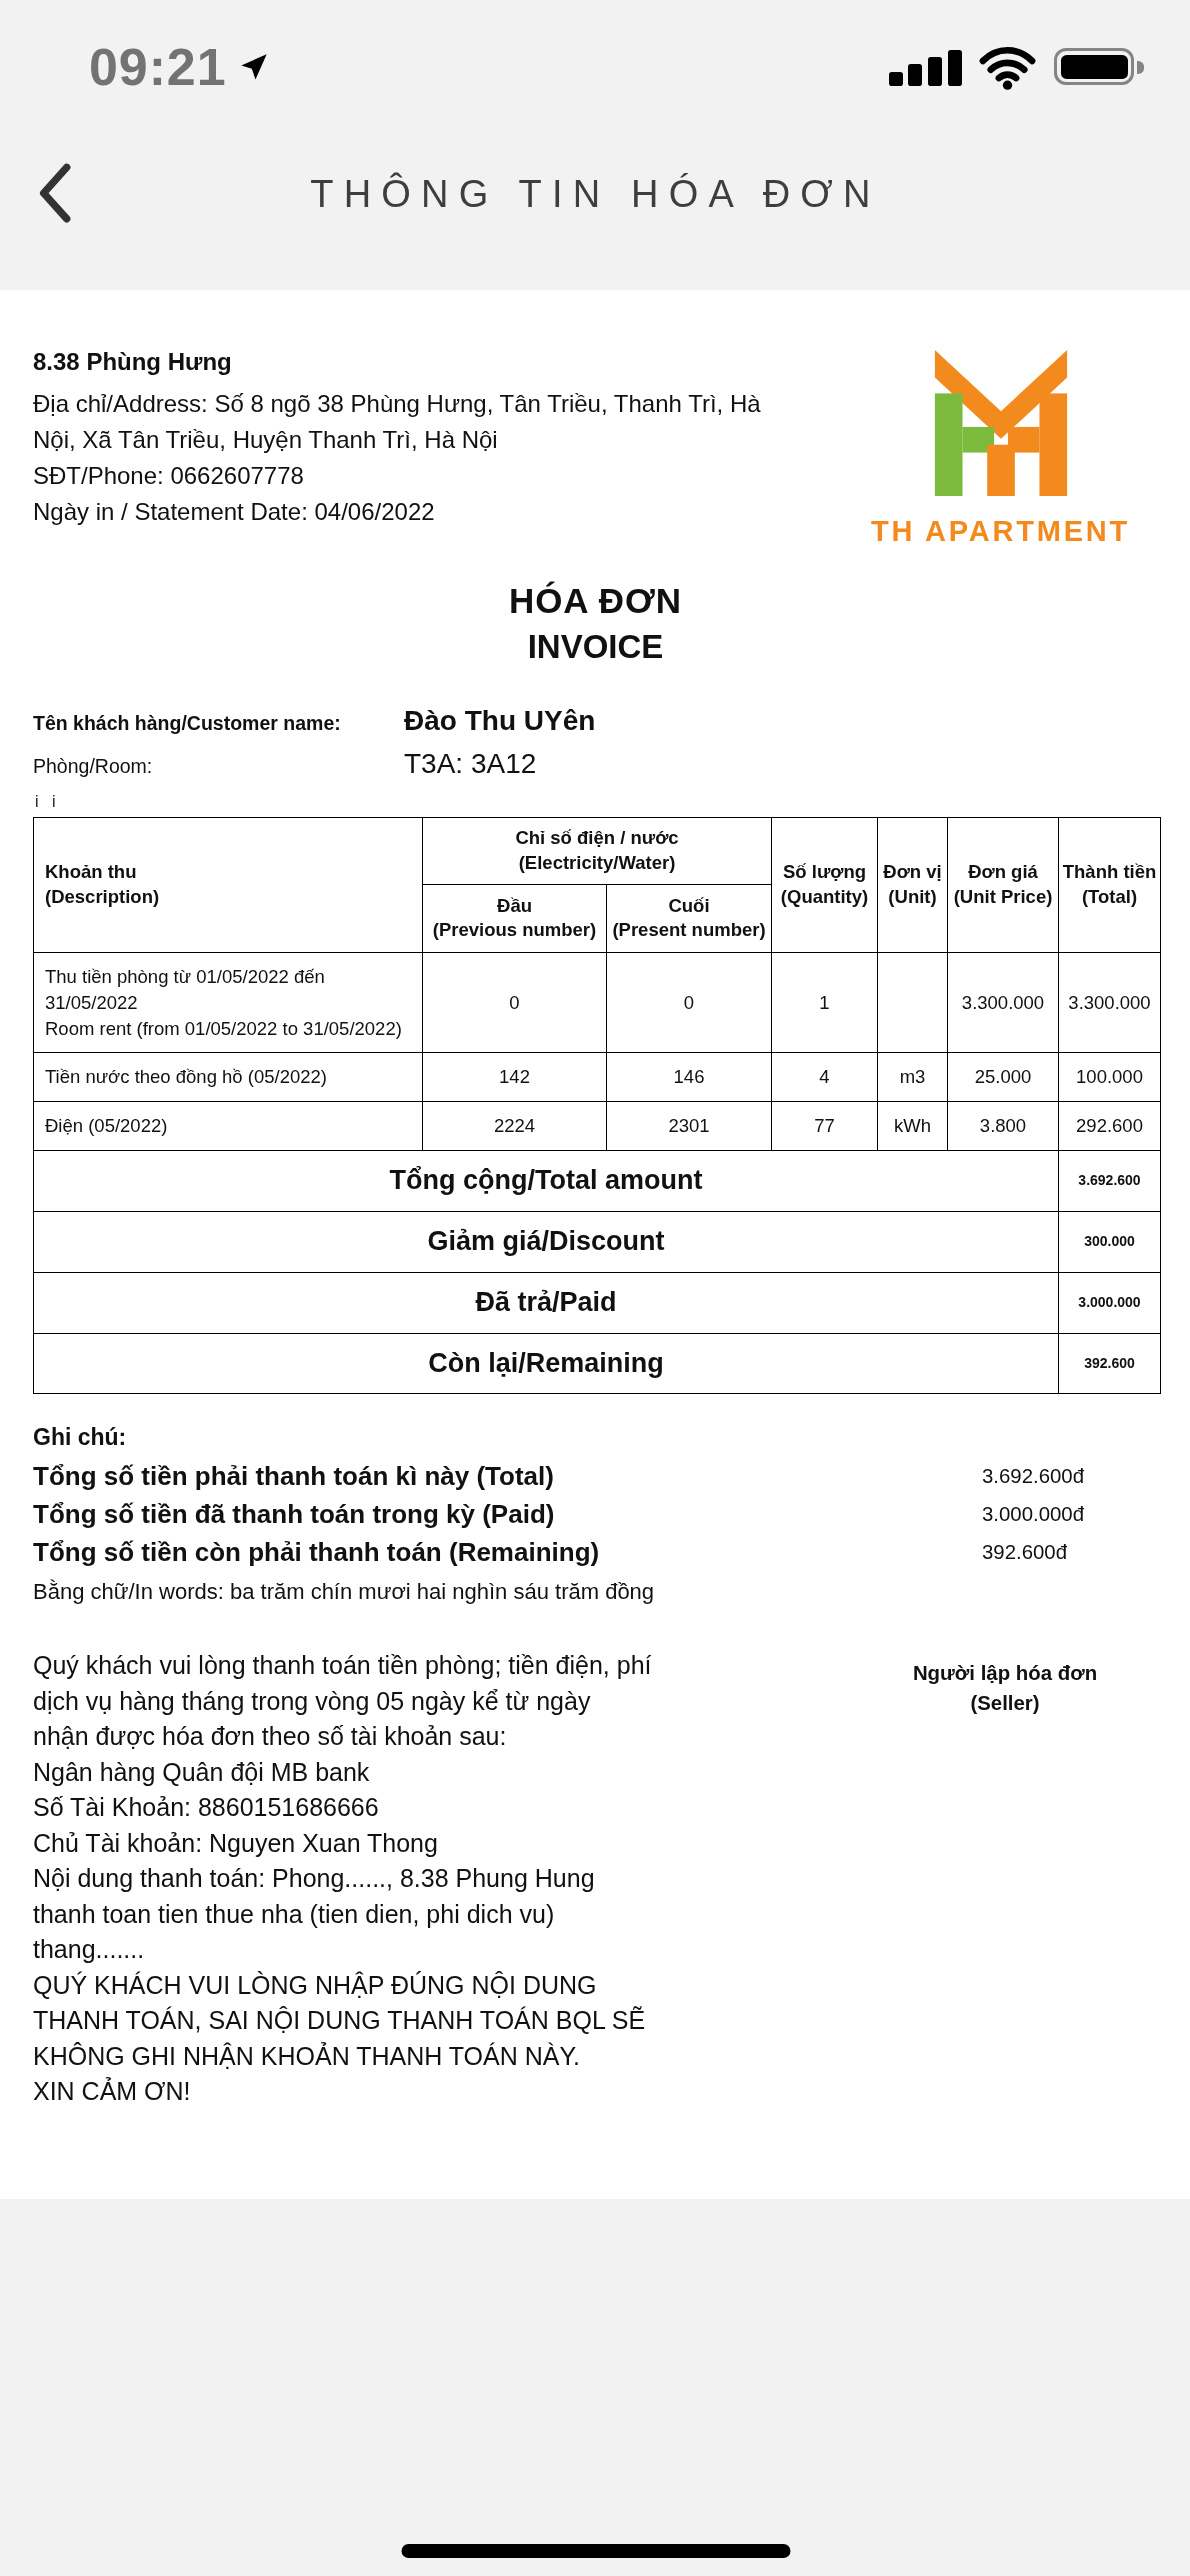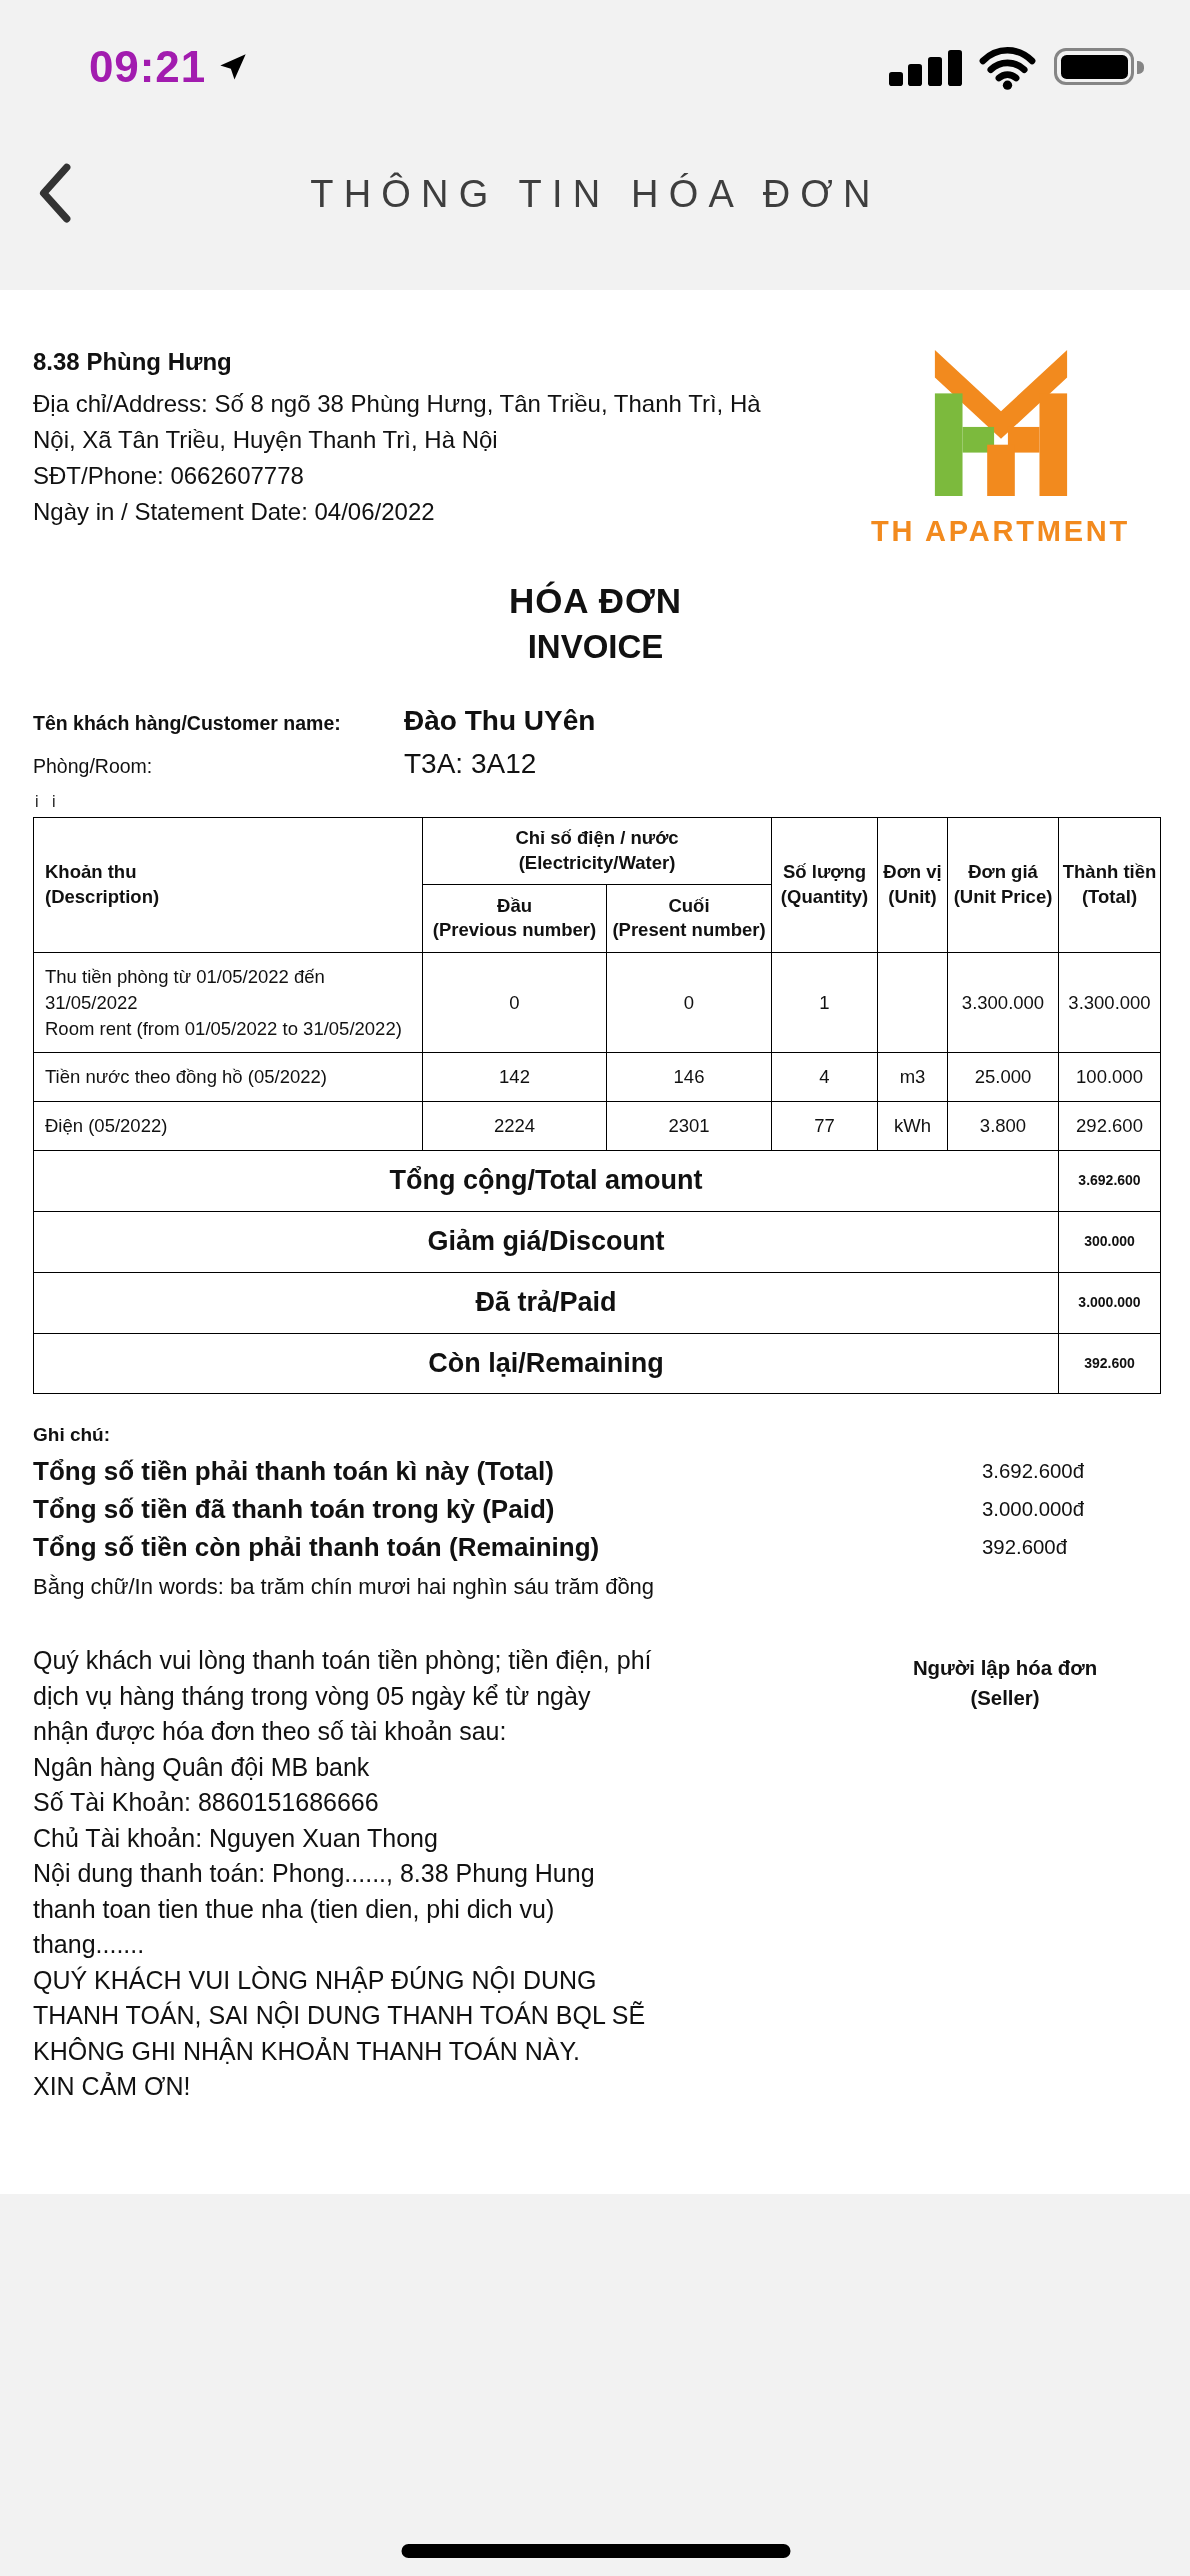--- a/index.html
+++ b/index.html
@@ -8,21 +8,21 @@
     background:#f2f2f2;
     font-family:"Liberation Sans","DejaVu Sans",sans-serif;
     color:#111;
     position:relative;
     overflow:hidden;
   }
 
   
   .status-bar { height:121px; display:flex; justify-content:space-between; align-items:center; padding:13px 41px 0 89px; }
   .sb-left { display:flex; align-items:center; gap:11px; }
-  .sb-time { font-size:44px; font-weight:700; letter-spacing:0.9px; color:#a21caf; }
+  .sb-time { font-size:52px; font-weight:700; letter-spacing:0.9px; color:#737373; }
   .sb-right { display:flex; align-items:center; gap:16.7px; }
   .bars { display:flex; align-items:flex-end; gap:5.6px; height:37px; }
   .bars span { width:14px; background:#000; border-radius:2.8px; display:block; }
   .bars span:nth-child(1){ height:14px; }
   .bars span:nth-child(2){ height:21.3px; }
   .bars span:nth-child(3){ height:29px; }
   .bars span:nth-child(4){ height:36px; }
   .battery { position:relative; width:96px; height:43px; }
   .battery .bbody { position:absolute; left:0; top:2.8px; width:80px; height:37px; border:3.7px solid rgba(0,0,0,0.45); border-radius:12px; }
   .battery .bfill { position:absolute; left:6.5px; top:9.3px; width:67px; height:24px; background:#000; border-radius:5.6px; }
@@ -57,21 +57,21 @@
 
   table.invoice { width:100%; border-collapse:collapse; table-layout:fixed; }
   table.invoice th, table.invoice td { border:1.9px solid #000; vertical-align:middle; }
   table.invoice thead th { font-size:18.5px; font-weight:700; padding:8.3px 3.7px; white-space:pre-line; line-height:1.35; text-align:center; }
   table.invoice th.desc, table.invoice td.desc { text-align:left; padding-left:11px; padding-right:7.4px; }
   table.invoice tbody td { font-size:18.5px; padding:11px 5.6px; text-align:center; white-space:pre-line; line-height:1.4; }
   tr.sum td.sum-label { font-size:27px; font-weight:700; text-align:center; padding:11px 11px; border-right:1.9px solid #000; }
   tr.sum td.sum-value { font-size:14px; font-weight:700; text-align:center; }
 
   .notes { margin-top:30px; }
-  .notes-heading { font-size:19px; font-weight:700; margin-bottom:9.3px; }
+  .notes-heading { font-size:23px; font-weight:700; margin-bottom:9.3px; }
   .note-row { display:flex; align-items:center; margin:7.4px 0; }
   .note-row .nl { flex:1; font-size:26px; font-weight:700; }
   .note-row .na { width:176px; font-size:20.4px; }
   .in-words { font-size:22px; margin-top:11px; }
 
   .pay { margin-top:43px; display:flex; }
   .pay-text { width:619px; font-size:25px; line-height:1.42; white-space:pre-line; }
   .pay-spacer { flex:1; }
   .seller { width:306px; text-align:center; margin-top:11px; font-size:20.4px; font-weight:700; line-height:1.45; }
 

